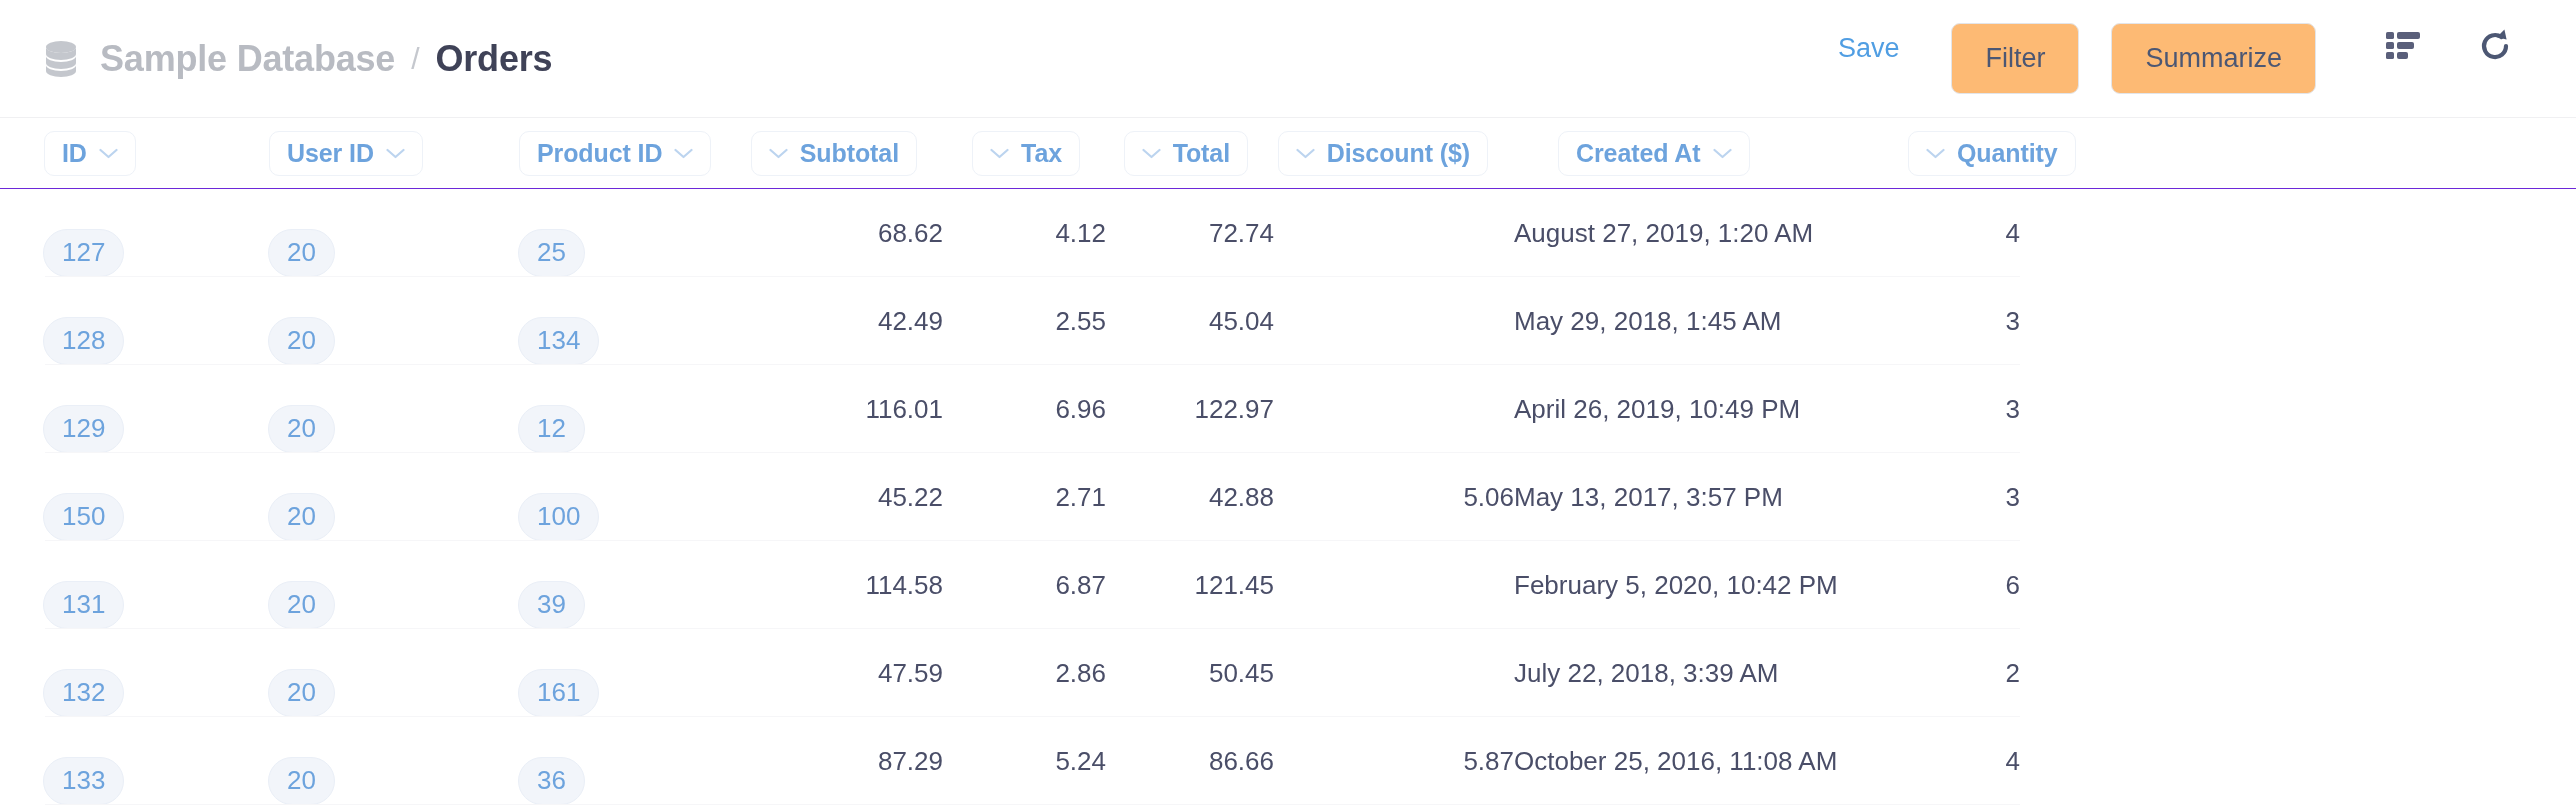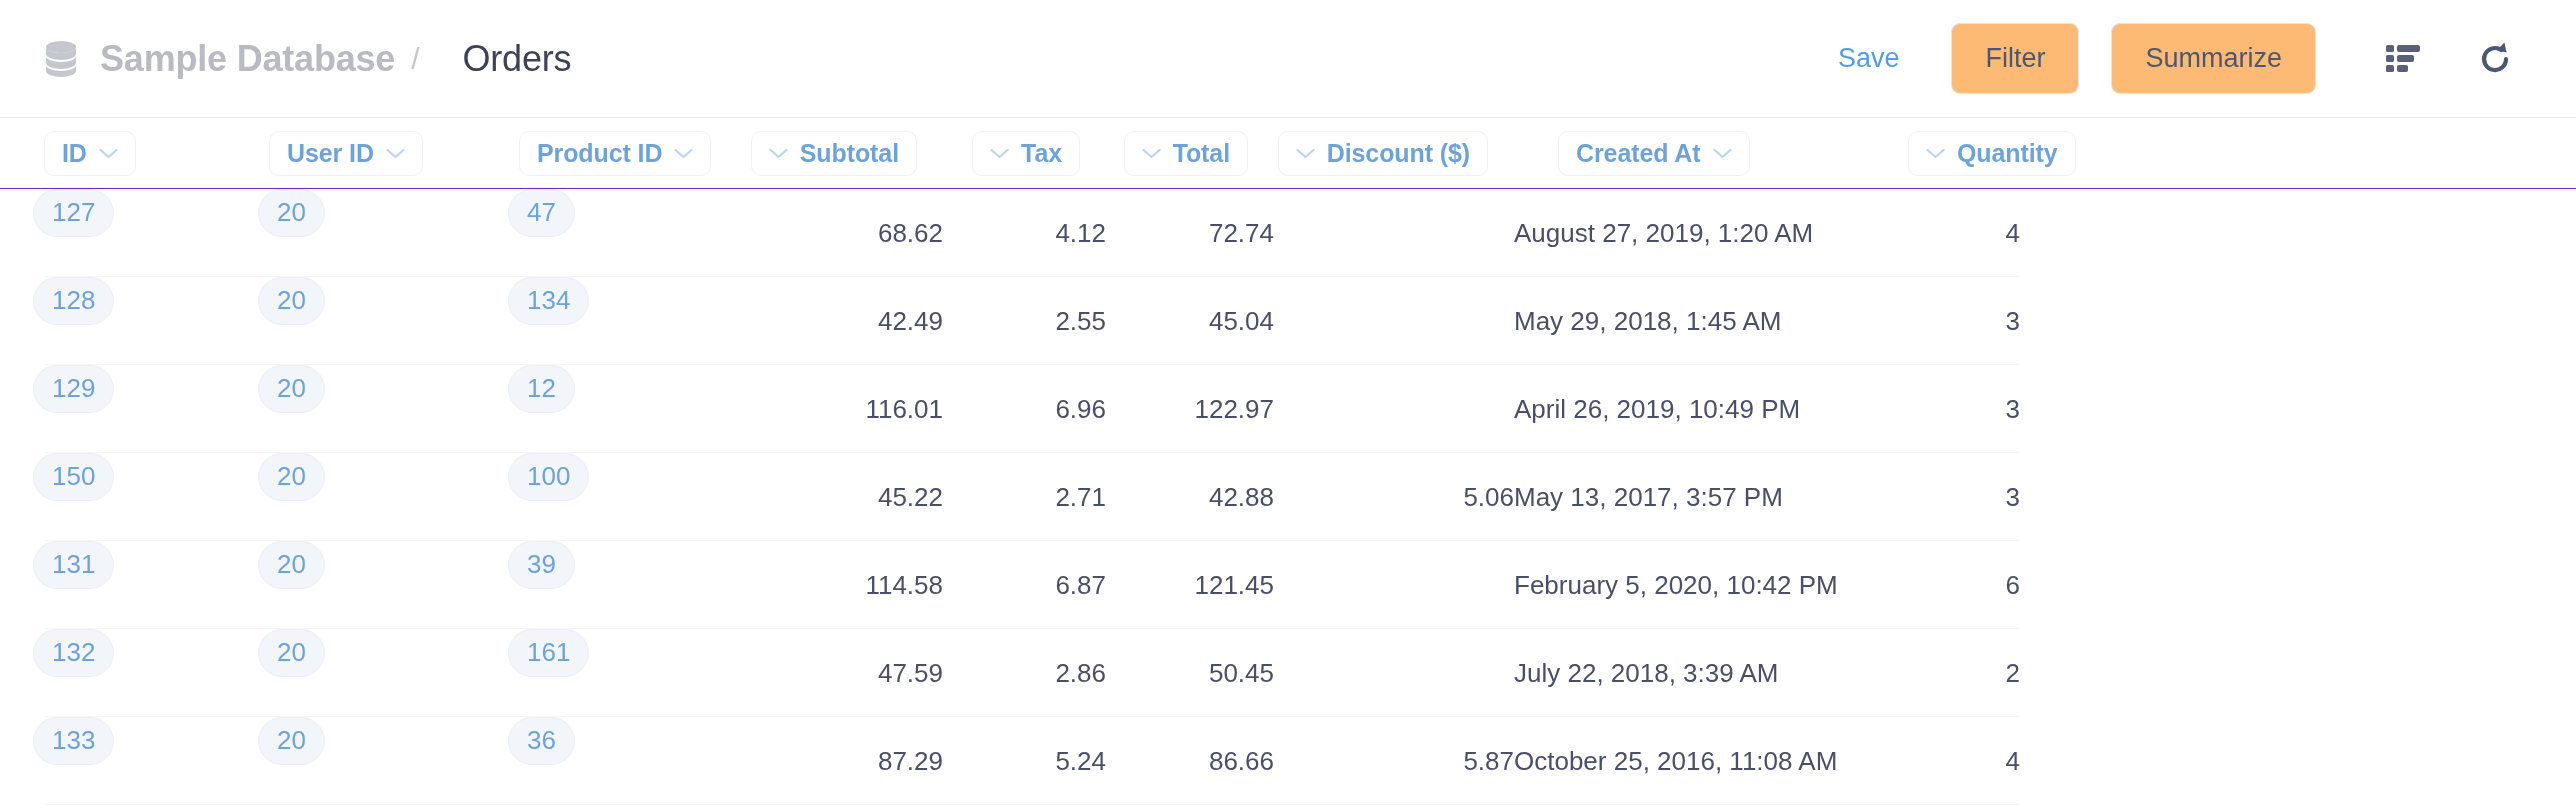--- a/index.html
+++ b/index.html
@@ -55,32 +55,30 @@
 
   .crumb-sep {
     font-size: 30px;
     color: #c5c8ce;
     margin: 0 16px;
     font-weight: 400;
   }
 
   .crumb-table {
     font-size: 36px;
-    font-weight: 400;
+    font-weight: 700;
     color: #3f4257;
     letter-spacing: -0.2px;
     white-space: nowrap;
-    margin-left: 27px;
   }
 
   .header-spacer { flex: 1 1 auto; }
 
   .header-actions {
     display: flex;
-    align-items: center;
     gap: 4px;
   }
 
   .save-link {
     font-size: 27px;
     color: #509ee3;
     font-weight: 400;
     padding: 10px 14px;
     cursor: pointer;
     white-space: nowrap;
@@ -189,23 +187,23 @@
   .sepcell::after {
     content: "";
     position: absolute;
     left: 0; right: 0; bottom: 0;
     height: 1px;
     background: #f6f6f8;
   }
   .sepcell.first-col::after { left: 45px; }
 
   .cell-pill-wrap {
-    padding-left: 33px;
-    display: flex;
-    align-items: flex-start;
+    padding-left: 43px;
+    display: flex;
+    align-items: flex-end;
     height: 88px;
   }
 
   .idpill {
     display: inline-flex;
     align-items: center;
     justify-content: center;
     min-width: 56px;
     padding: 8px 18px;
     border-radius: 999px;
@@ -412,21 +410,21 @@
                 <span class="idpill">127</span>
               </div>
             </td>
             <td class="sepcell">
               <div class="cell-pill-wrap">
                 <span class="idpill">20</span>
               </div>
             </td>
             <td class="sepcell">
               <div class="cell-pill-wrap">
-                <span class="idpill">47</span>
+                <span class="idpill">25</span>
               </div>
             </td>
             <td class="sepcell num">68.62</td>
             <td class="sepcell num">4.12</td>
             <td class="sepcell num">72.74</td>
             <td class="sepcell num"></td>
             <td class="sepcell datecell">August 27, 2019, 1:20 AM</td>
             <td class="sepcell qty">4</td>
             <td></td>
           </tr>

